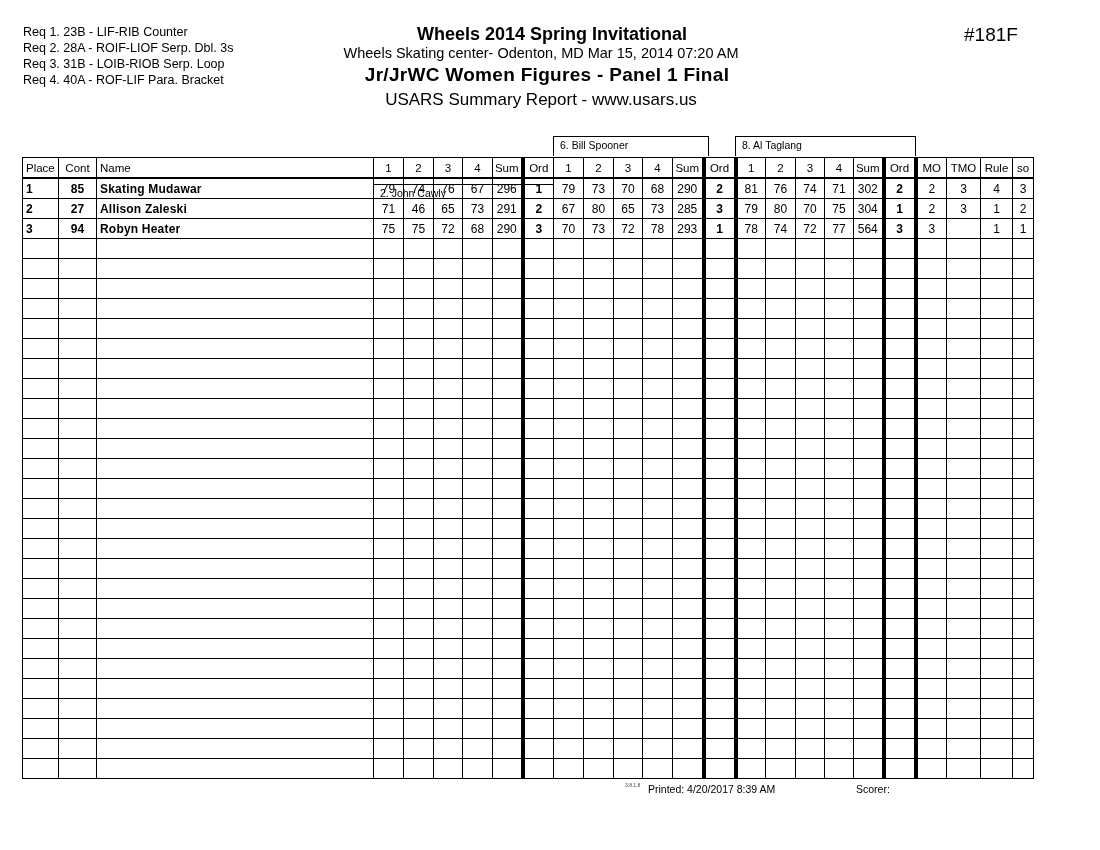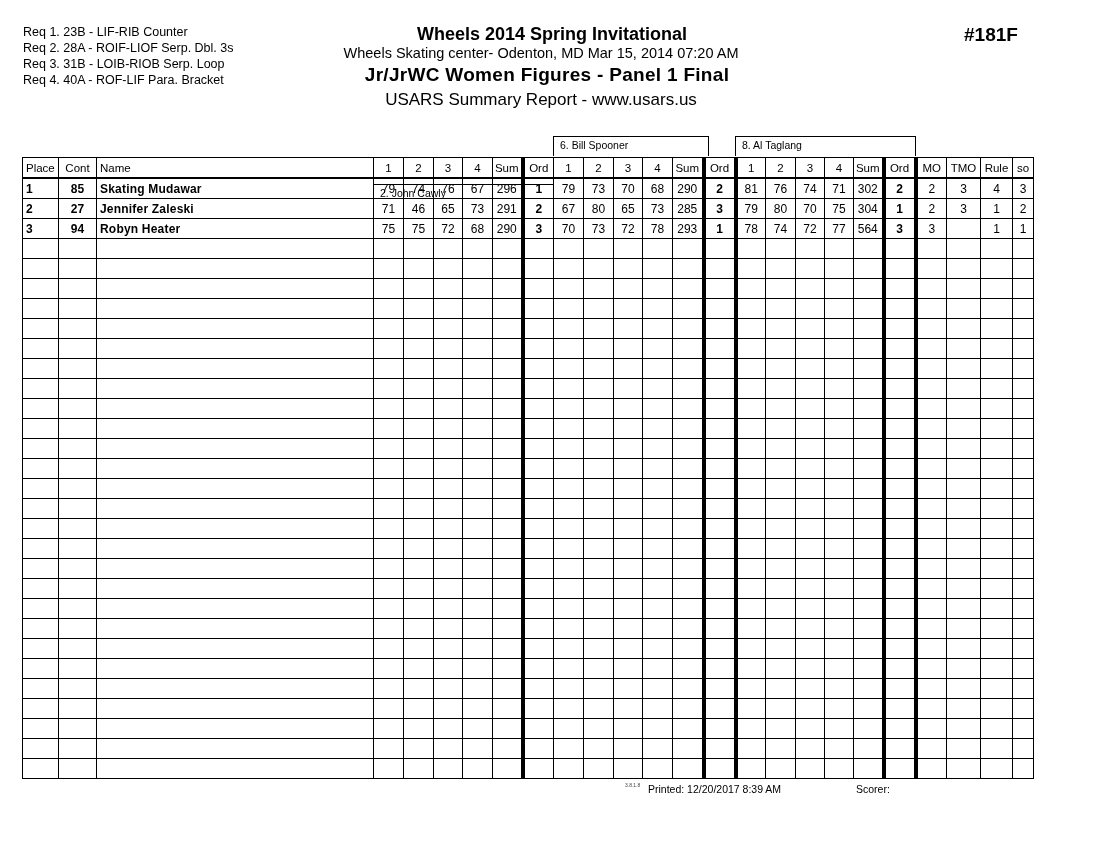--- a/index.html
+++ b/index.html
@@ -5,21 +5,21 @@
   html, body { margin:0; padding:0; background:#ffffff; }
   body { width:1100px; height:850px; position:relative; overflow:hidden; color:#000; font-family:"Liberation Sans", sans-serif; }
   .abs { position:absolute; }
   .reqs { left:23px; top:24px; font-size:12.5px; line-height:16px; }
   .reqs div { white-space:nowrap; }
   .title { left:0; width:1100px; text-align:center; }
   .t1 { top:24px; font-size:18px; font-weight:bold; left:2px; }
   .t2 { top:45px; font-size:14.5px; left:-9px; }
   .t3 { top:64px; font-size:19px; font-weight:bold; left:-3px; letter-spacing:0.3px; }
   .t4 { top:90px; font-size:17px; left:-9px; }
-  .eventno { left:964px; top:24px; font-size:19px; font-weight:bold; }
+  .eventno { left:964px; top:24px; font-size:19px; font-weight:normal; }
   .judge-box { top:136px; height:20px; border:1px solid #000; border-bottom:none; font-size:10.5px; box-sizing:border-box; padding:2px 0 0 6px; white-space:nowrap; }
   table.grid { position:absolute; left:22px; top:157px; border-collapse:collapse; table-layout:fixed; font-size:12px; }
   table.grid td { border:1px solid #000; height:19px; padding:0; text-align:center; white-space:nowrap; overflow:hidden; }
   table.grid tr.hdr td { font-size:11.5px; height:19px; border-bottom:2px solid #000; }
   table.grid td.left { text-align:left; padding-left:3px; }
   table.grid td.thickL { border-left:4px solid #000; }
   table.grid td.bold { font-weight:bold; }
   table.grid tr.data td.name { font-weight:bold; letter-spacing:0.2px; }
   .footer-ver { left:625px; top:782px; font-size:5px; color:#444; }
   .footer-printed { left:648px; top:783px; font-size:10.5px; }
@@ -124,21 +124,21 @@
         <td>302</td>
         <td class="thickL bold">2</td>
         <td class="thickL">2</td>
         <td>3</td>
         <td>4</td>
         <td>3</td>
       </tr>
       <tr class="data">
         <td class="left bold">2</td>
         <td class="bold">27</td>
-        <td class="left name">Jennifer Zaleski</td>
+        <td class="left name">Allison Zaleski</td>
         <td>71</td>
         <td>46</td>
         <td>65</td>
         <td>73</td>
         <td>291</td>
         <td class="thickL bold">2</td>
         <td>67</td>
         <td>80</td>
         <td>65</td>
         <td>73</td>
@@ -908,14 +908,14 @@
         <td class="thickL"></td>
         <td class="thickL"></td>
         <td></td>
         <td></td>
         <td></td>
       </tr>
     </tbody>
 </table>
 
 <div class="abs footer-ver">3.8.1.8</div>
-<div class="abs footer-printed">Printed:  12/20/2017  8:39 AM</div>
+<div class="abs footer-printed">Printed:  4/20/2017  8:39 AM</div>
 <div class="abs footer-scorer">Scorer:</div>
 
 </body></html>

